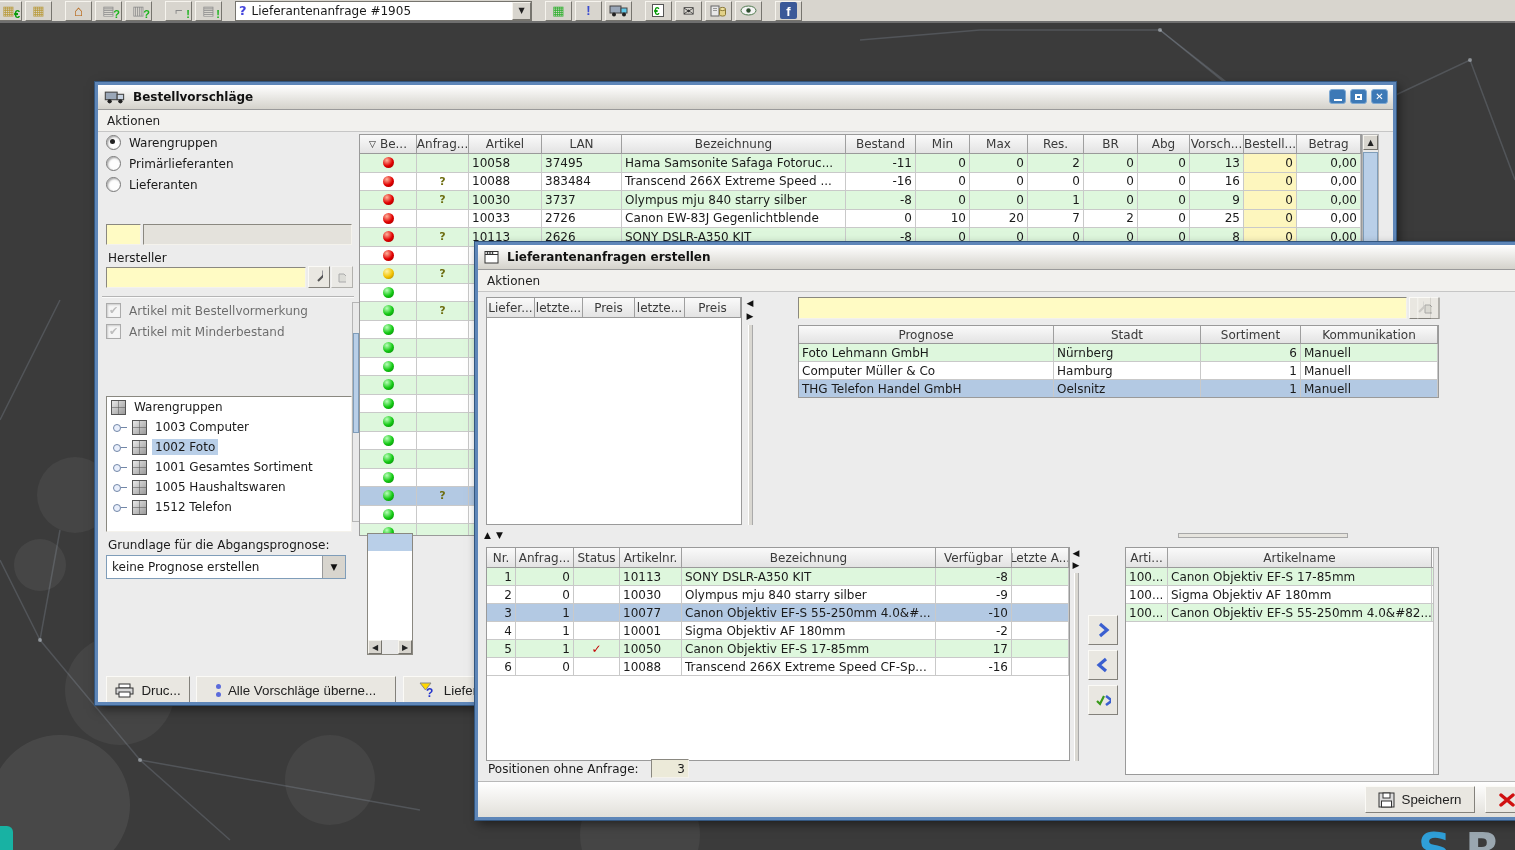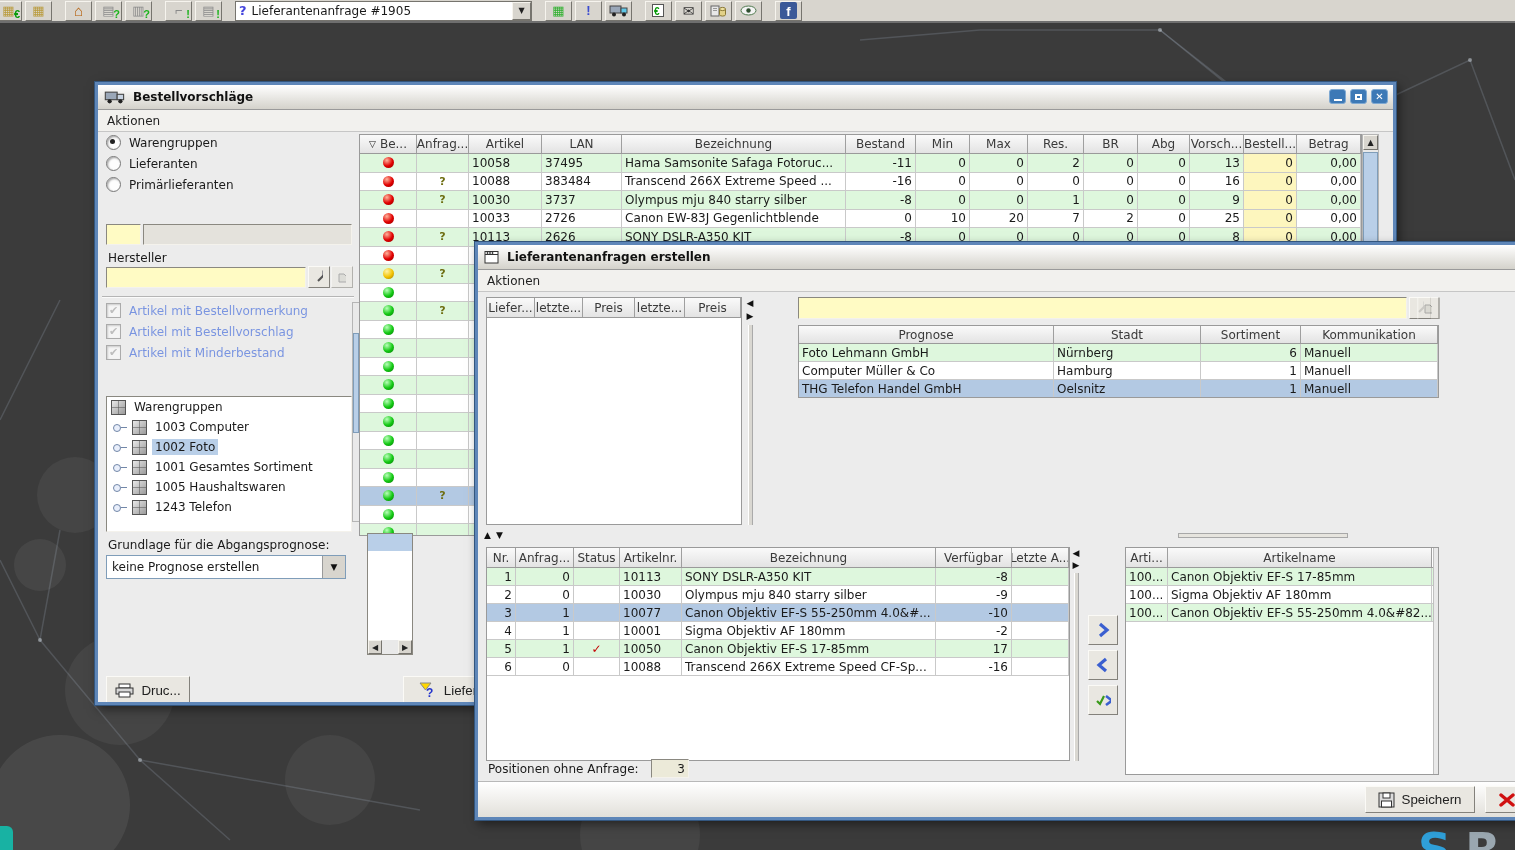--- a/index.html
+++ b/index.html
@@ -71,21 +71,21 @@
 
   
   .optrow{display:flex;align-items:center;gap:8px;height:21px}
   .radio{width:13px;height:13px;border-radius:50%;background:#fdfdfd;border:1px solid #777;
     box-shadow:inset 1px 1px 2px rgba(0,0,0,.35);position:relative}
   .optrow.sel .radio::after{content:"";position:absolute;left:3px;top:3px;width:5px;height:5px;border-radius:50%;background:#222}
   .cb{width:13px;height:13px;background:#fdfdfd;border:1px solid #777;box-shadow:inset 1px 1px 2px rgba(0,0,0,.3);
     display:flex;align-items:center;justify-content:center;font-size:11px;color:#222}
   .cb::after{content:"✔"}
   .optrow.dis .cb{color:#999}
-  .optrow.dis .olabel{color:#1d4ed8}
+  .optrow.dis .olabel{color:#000000}
 
   
   .treebox{background:#fff;border:1px solid;border-color:#8a8880 #f4f2ec #f4f2ec #8a8880;overflow:hidden}
   .titem{display:flex;align-items:center;height:20px;gap:5px;padding-left:4px;white-space:nowrap}
   .titem .branch{width:16px;height:100%;position:relative;flex:0 0 16px}
   .titem .branch::before{content:"";position:absolute;left:2px;top:7px;width:6px;height:6px;border:1px solid #7287a8;border-radius:50%;background:#e8eefb}
   .titem .branch::after{content:"";position:absolute;left:10px;top:10px;width:6px;height:1px;background:#7287a8}
   .cube{width:13px;height:13px;flex:0 0 13px;border:1px solid #555;
     background:linear-gradient(135deg,#e8e8e8,#9a9a9a);position:relative}
   .cube::after{content:"";position:absolute;inset:0;
@@ -288,25 +288,25 @@
   <div class="wbody">
 
     <div class="abs" style="left:8px;top:2px;width:246px">
 
     <div class="optrow sel">
         <span class="radio"></span>
         <span class="olabel">Warengruppen</span>
       </div>
         <div class="optrow">
         <span class="radio"></span>
-        <span class="olabel">Lieferanten</span>
+        <span class="olabel">Primärlieferanten</span>
       </div>
         <div class="optrow">
         <span class="radio"></span>
-        <span class="olabel">Primärlieferanten</span>
+        <span class="olabel">Lieferanten</span>
       </div>
       </div>
     <div class="abs input yellow" style="left:8px;top:94px;width:35px;height:21px"></div>
     <div class="abs input gray" style="left:45px;top:94px;width:209px;height:21px"></div>
     <div class="abs" style="left:10px;top:121px">Hersteller</div>
     <div class="abs input yellow" style="left:8px;top:137px;width:200px;height:21px"></div>
     <button class="abs btn iconbtn" style="left:210px;top:136px">
       <svg width="14" height="14">
         <line x1="3" y1="11" x2="9" y2="5" stroke="#555" stroke-width="2"></line>
         <rect x="8" y="1" width="5" height="5" fill="#8899cc" stroke="#445"></rect>
@@ -320,24 +320,20 @@
     <div class="abs etch" style="left:4px;top:166px;width:252px;height:0"></div>
 
     <div class="abs" style="left:8px;top:170px;width:246px">
 
         <div class="optrow dis">
         <span class="cb"></span>
         <span class="olabel">Artikel mit Bestellvormerkung</span>
       </div>
         <div class="optrow dis">
         <span class="cb"></span>
-        <span class="olabel">Artikel mit Bestellvorschlag</span>
-      </div>
-        <div class="optrow dis">
-        <span class="cb"></span>
         <span class="olabel">Artikel mit Minderbestand</span>
       </div>
       </div>
 
     <div class="abs treebox" style="left:8px;top:266px;width:246px;height:136px">
       <div class="titem">
         <span class="cube"></span>
         <span class="tlabel">Warengruppen</span>
       </div>
       <div>
@@ -358,21 +354,21 @@
           <span class="tlabel">1001 Gesamtes Sortiment</span>
         </div>
           <div class="titem">
           <span class="branch"></span>
           <span class="cube"></span>
           <span class="tlabel">1005 Haushaltswaren</span>
         </div>
           <div class="titem">
           <span class="branch"></span>
           <span class="cube"></span>
-          <span class="tlabel">1243 Telefon</span>
+          <span class="tlabel">1512 Telefon</span>
         </div>
         </div>
     </div>
 
     <div class="sbv" style="left:254px;top:172px;width:8px;height:220px">
       <div class="sbthumb" style="width:100%;height:100px;margin-top:30px"></div>
     </div>
 
     <div class="abs" style="left:10px;top:408px">Grundlage für die Abgangsprognose:</div>
     <div class="abs combo" style="left:8px;top:425px;width:240px;height:24px">
@@ -855,20 +851,27 @@
         <div class="info-line b"></div>
       </div>
 
     <button class="abs btn" style="left:8px;top:546px;width:84px;height:29px">
       <svg width="19" height="15">
         <rect x="4" y="1" width="11" height="4" fill="#fff" stroke="#333"></rect>
         <rect x="1" y="5" width="17" height="6" fill="#d8d8d8" stroke="#333"></rect>
         <rect x="4" y="9" width="11" height="5" fill="#fff" stroke="#333"></rect>
       </svg>
       <span>Druc...</span>
+    </button>
+    <button class="abs btn" style="left:98px;top:546px;width:200px;height:29px">
+      <span class="dots2">
+          <i></i>
+          <i></i>
+        </span>
+      <span>Alle Vorschläge überne...</span>
     </button>
     <button class="abs btn" style="left:305px;top:546px;width:90px;height:29px">
       <svg width="18" height="17">
         <polygon points="1,1 12,1 6.5,8" fill="#ffd700" stroke="#888"></polygon>
         <text x="7" y="15" font-size="12" fill="#2233cc" font-weight="bold">?</text>
       </svg>
       <span>Liefer</span>
     </button>
   </div>
 </div>

